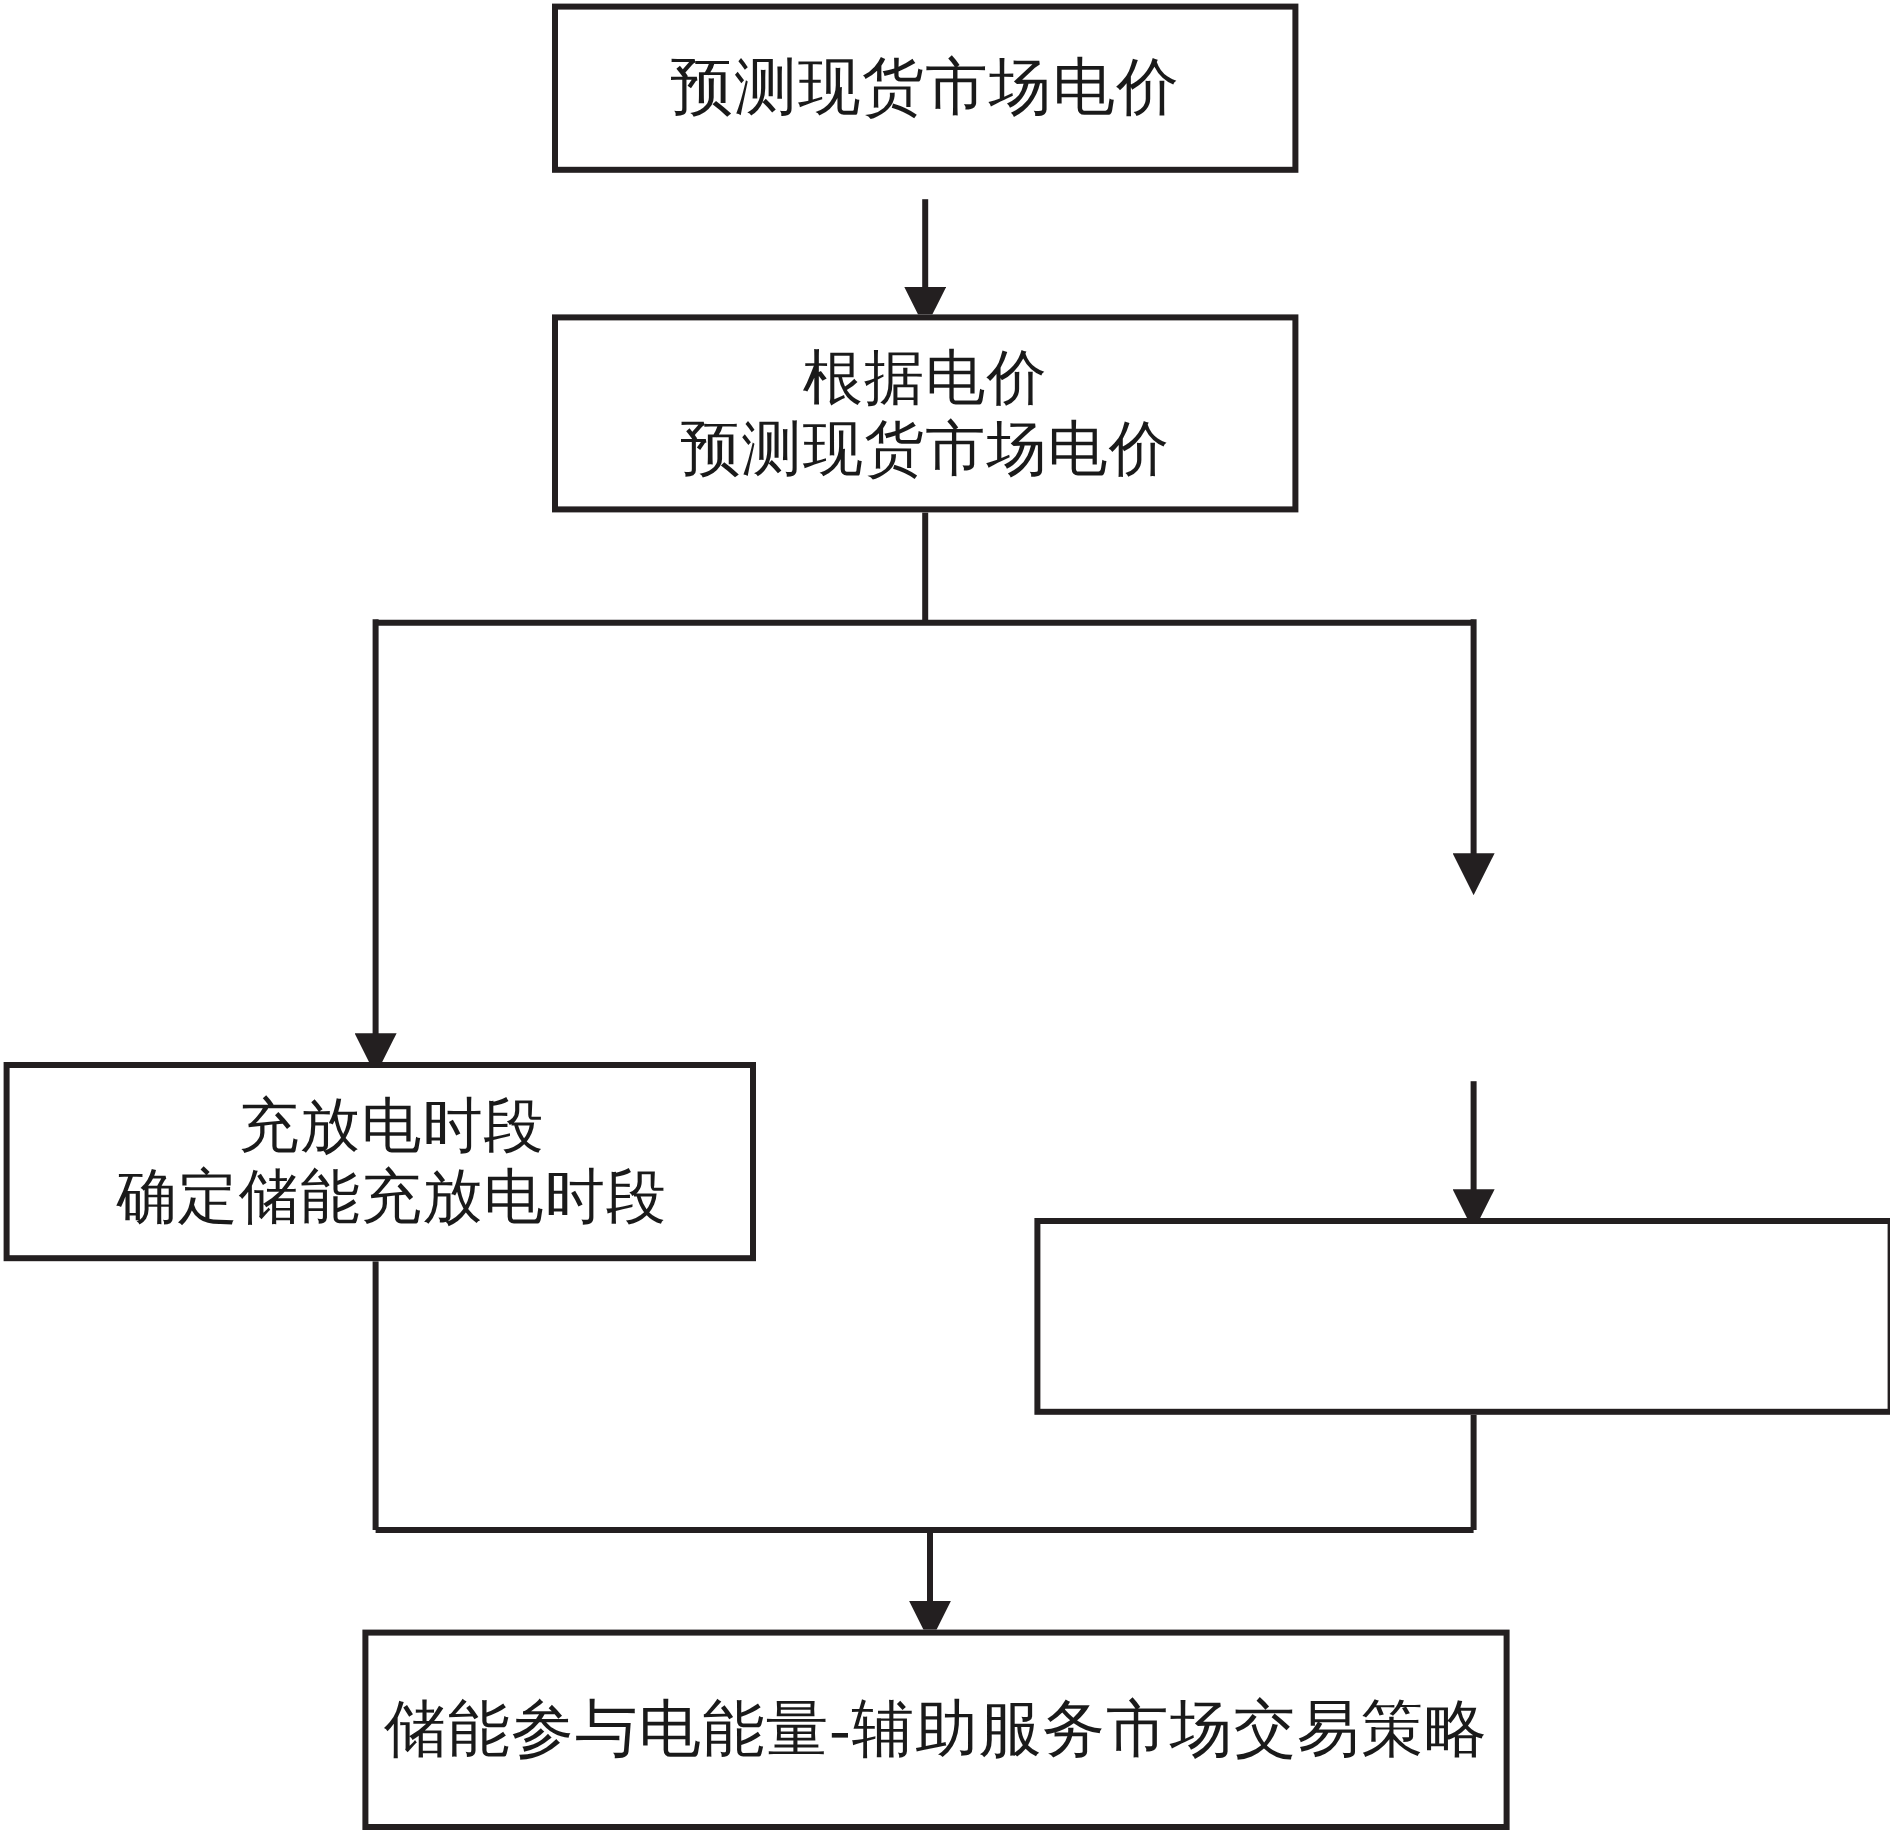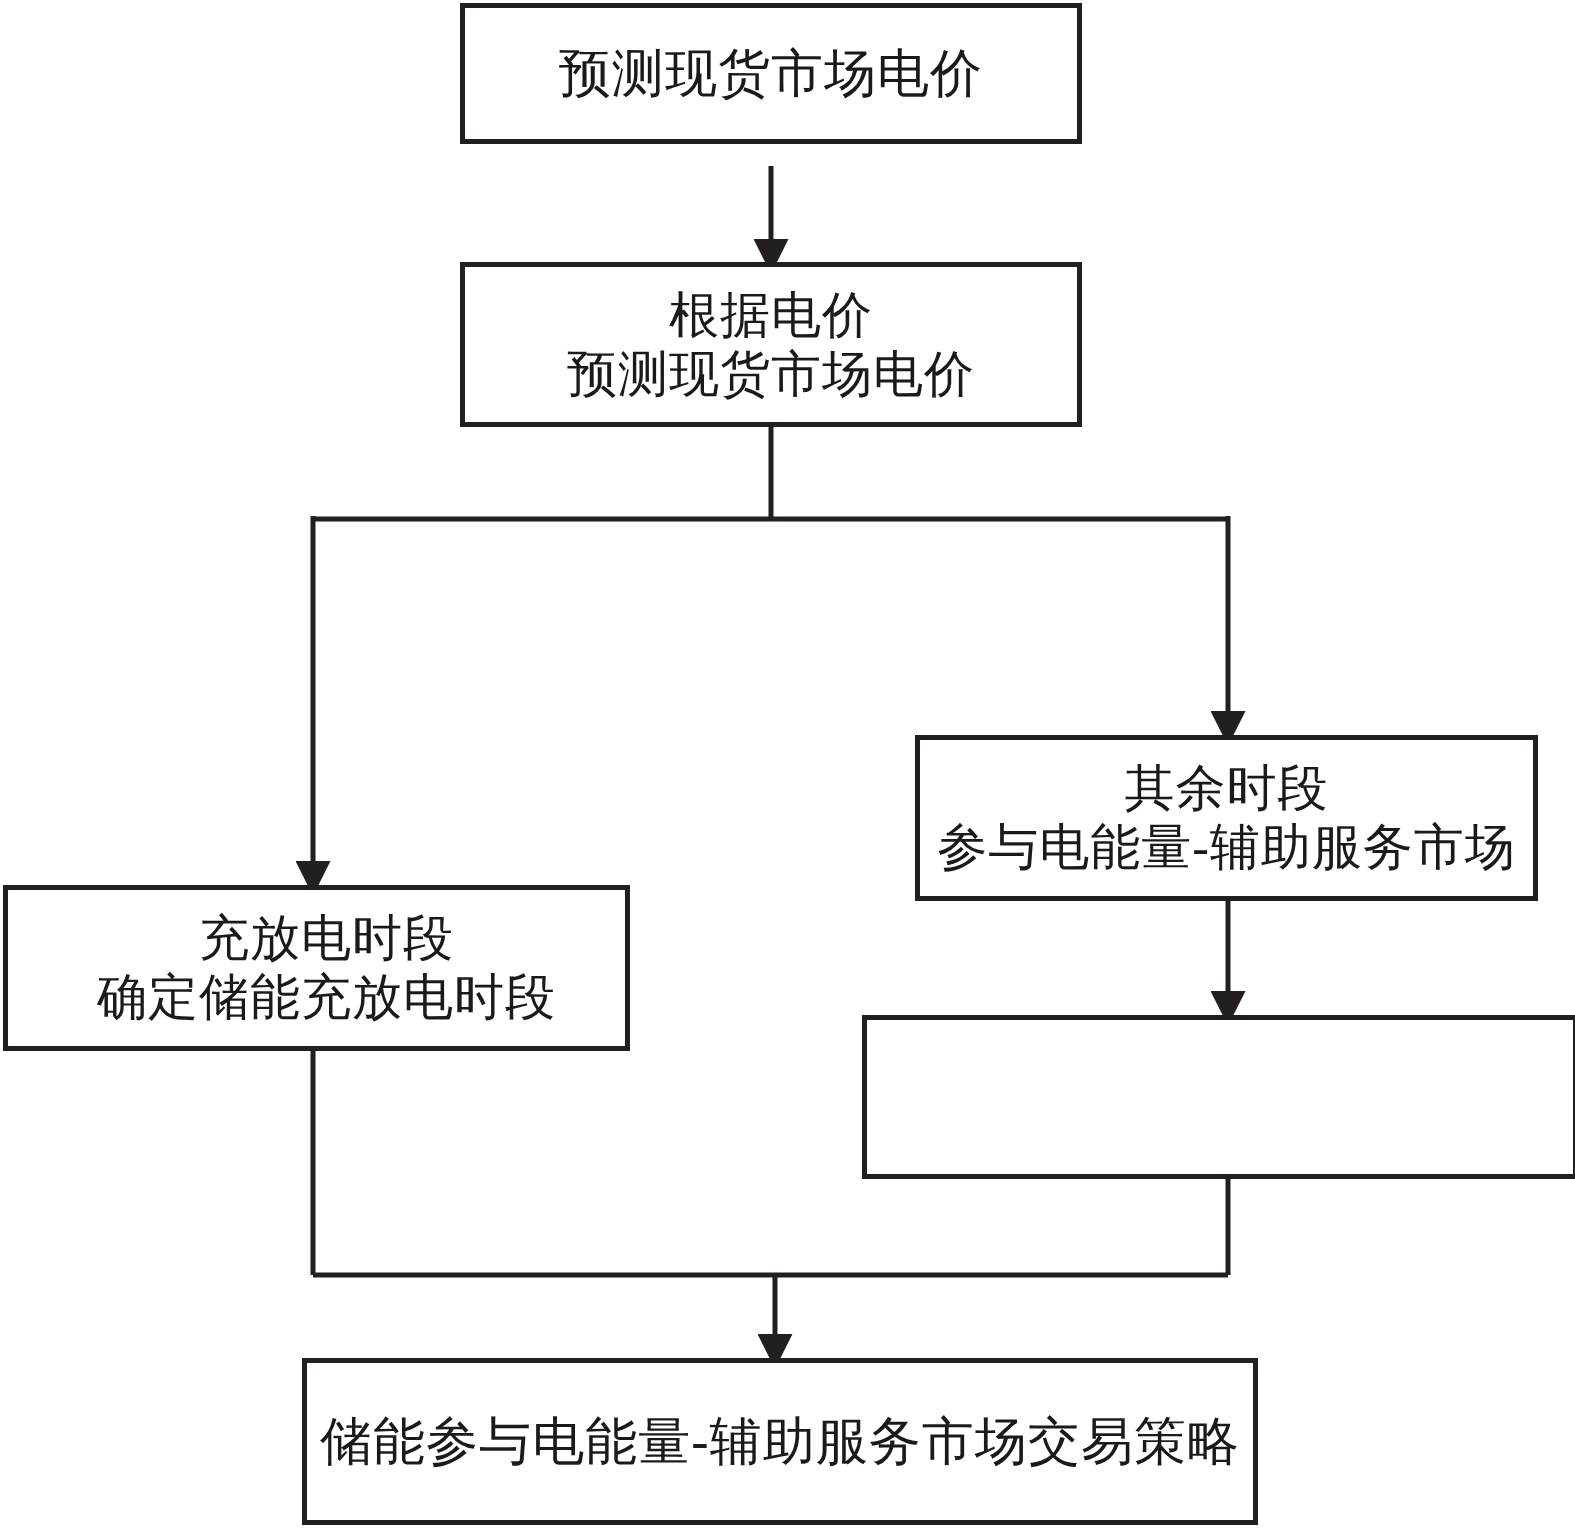--- a/index.html
+++ b/index.html
@@ -105,24 +105,20 @@
   <div class="node n-schedule">
     <span class="line">根据电价</span>
     <span class="line">预测现货市场电价</span>
   </div>
 
   <div class="node n-peak">
     <span class="line">充放电时段</span>
     <span class="line">确定储能充放电时段</span>
   </div>
 
-  <div class="node n-rest">
-    <span class="line">其余时段</span>
-    <span class="line">参与电能量-辅助服务市场</span>
-  </div>
 
   <div class="node n-dp">
   </div>
 
   <div class="node n-result">
     <span class="line">储能参与电能量-辅助服务市场交易策略</span>
   </div>
 
 </div>
 

